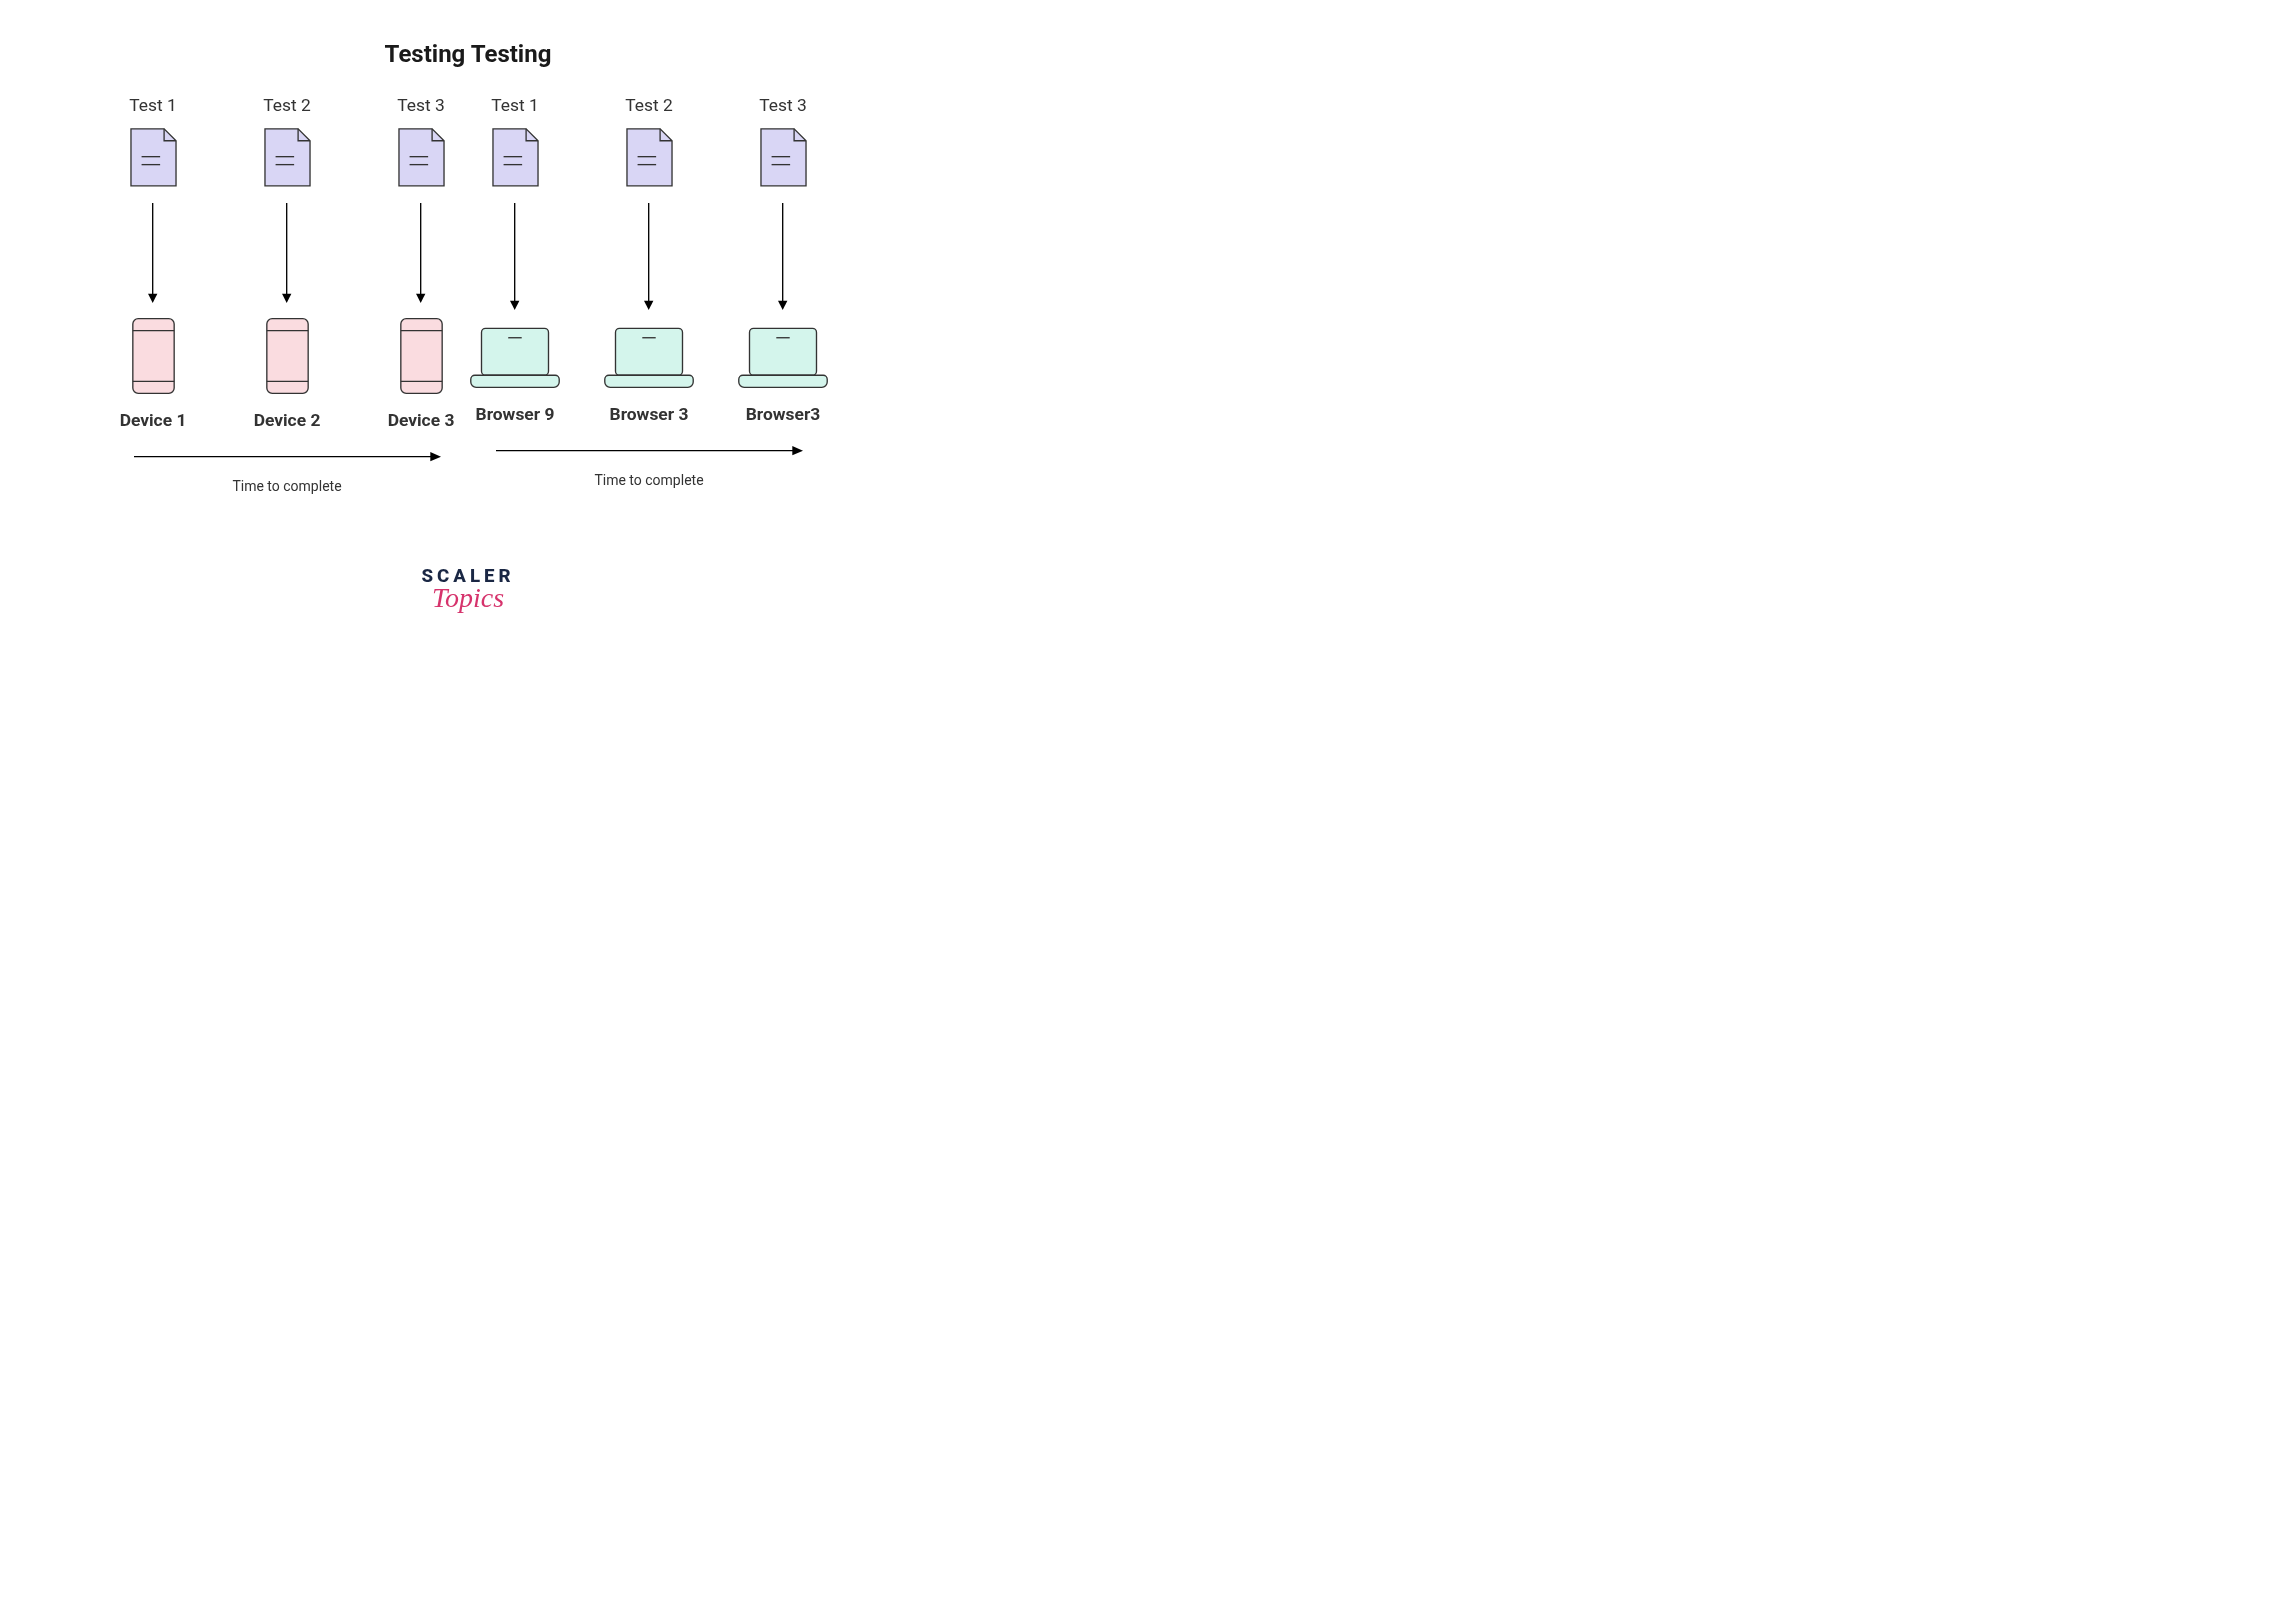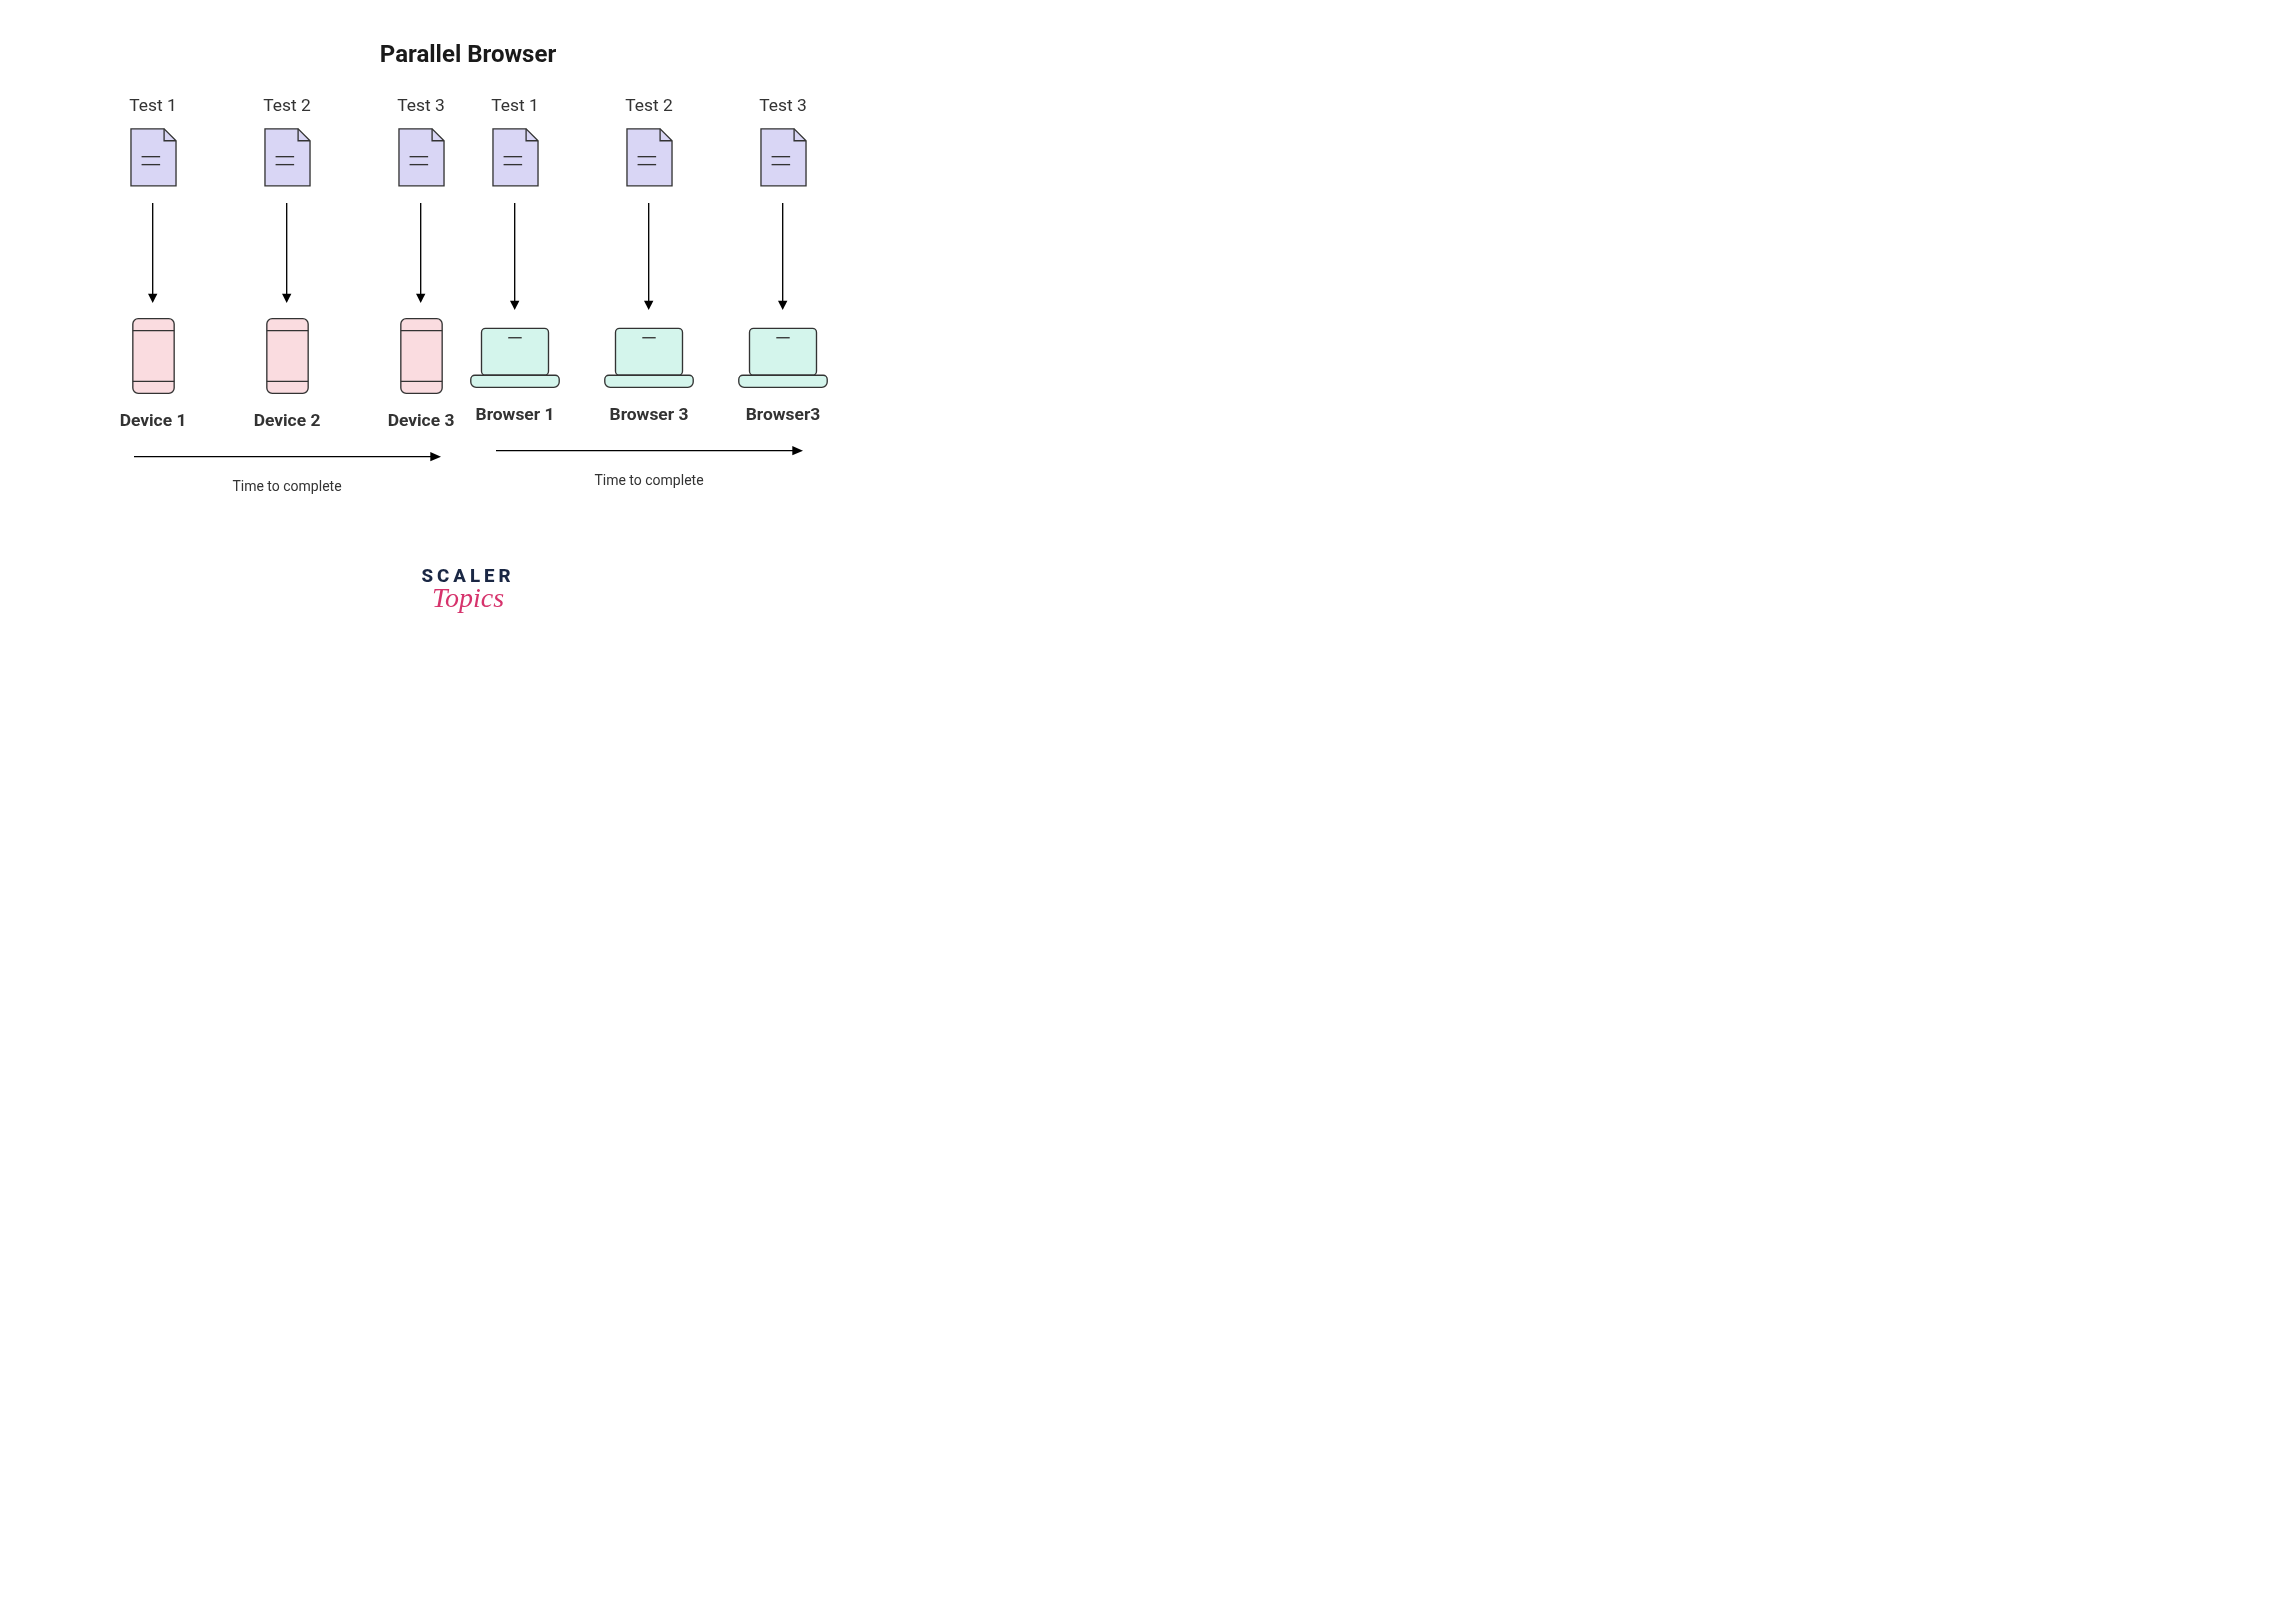--- a/index.html
+++ b/index.html
@@ -83,21 +83,21 @@
       font-size: 28px;
       font-style: italic;
       font-family: "Brush Script MT", cursive;
       color: #d6336c;
       margin-top: -5.3px;
     }
   </style>
 </head>
 <body>
 
-<h1 class="title">Parallel Browser</h1>
+<h1 class="title">Testing Testing</h1>
 
 <div class="groups">
 
   <div class="group">
     <div class="row">
 
       <div class="col">
         <div class="test-label">Test 1</div>
         <div class="file-icon">
           <svg width="53" height="64" viewBox="0 0 80 96">
@@ -203,21 +203,21 @@
             <polygon points="10,160 3,146 17,146" fill="#000"></polygon>
           </svg>
         </div>
         <div class="laptop-icon">
           <svg width="94" height="67" viewBox="0 0 140 100">
             <rect x="20" y="8" width="100" height="70" rx="6" fill="#d4f5ec" stroke="#333" stroke-width="2"></rect>
             <line x1="60" y1="22" x2="80" y2="22" stroke="#333" stroke-width="2"></line>
             <path d="M10 78 h120 a6 6 0 0 1 6 6 v4 a8 8 0 0 1 -8 8 H12 a8 8 0 0 1 -8 -8 v-4 a6 6 0 0 1 6 -6 Z" fill="#d4f5ec" stroke="#333" stroke-width="2"></path>
           </svg>
         </div>
-        <div class="target-label">Browser 1</div>
+        <div class="target-label">Browser 9</div>
       </div>
 
       <div class="col">
         <div class="test-label">Test 2</div>
         <div class="file-icon">
           <svg width="53" height="64" viewBox="0 0 80 96">
             <path d="M6 4 h50 l18 18 v68 H6 Z" fill="#d9d6f5" stroke="#333" stroke-width="2"></path>
             <path d="M56 4 v18 h18" fill="none" stroke="#333" stroke-width="2"></path>
             <line x1="22" y1="46" x2="50" y2="46" stroke="#333" stroke-width="2"></line>
             <line x1="22" y1="58" x2="50" y2="58" stroke="#333" stroke-width="2"></line>

